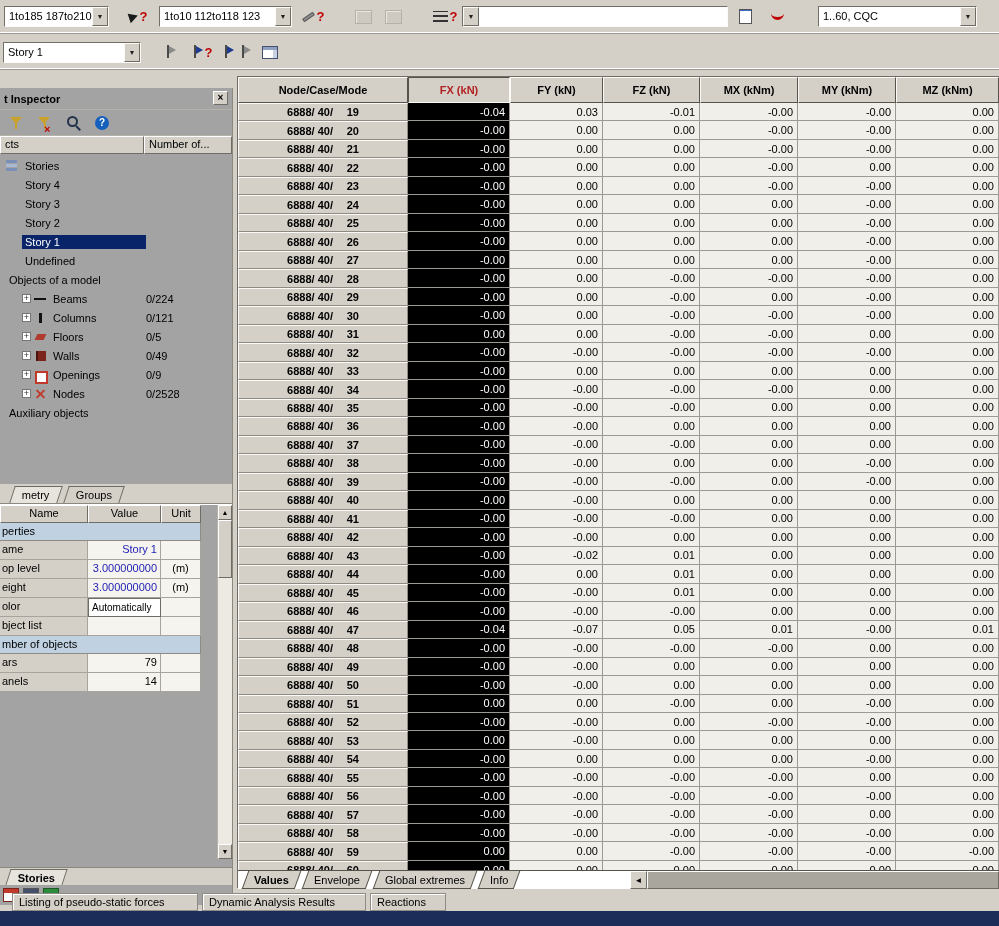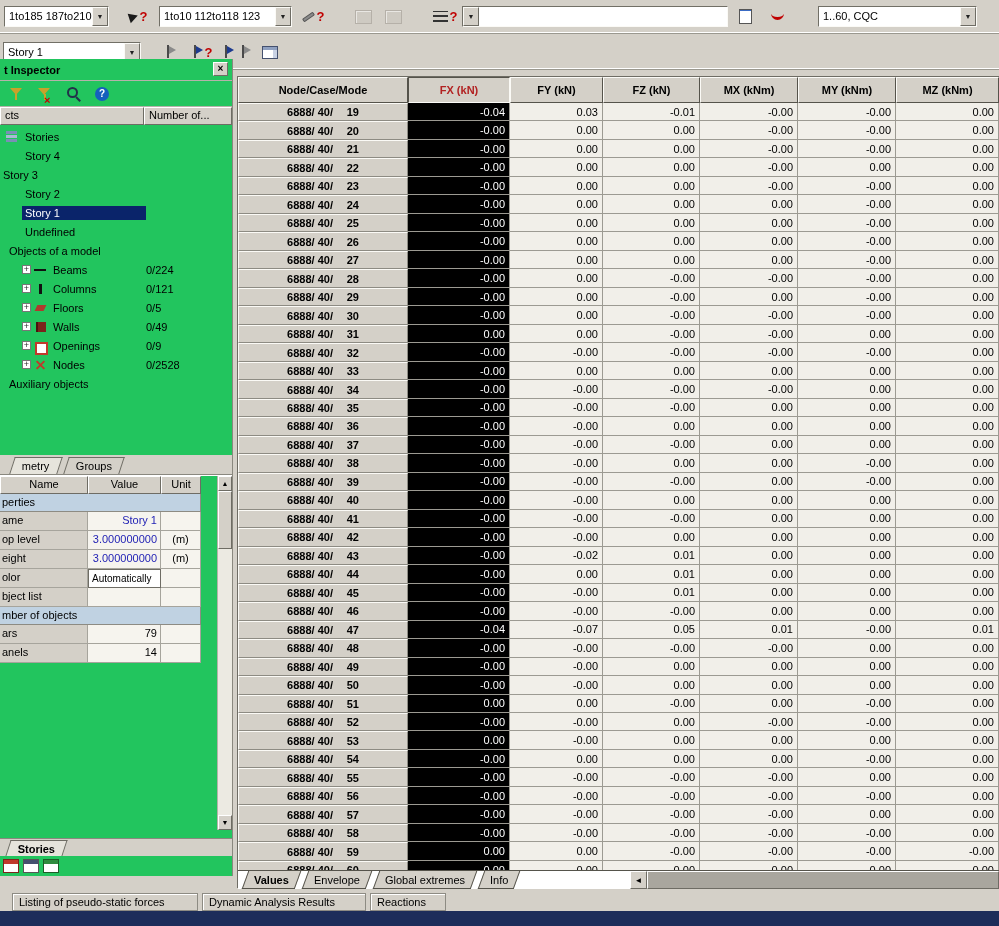--- a/index.html
+++ b/index.html
@@ -27,22 +27,22 @@
   .swoosh{width:13px;height:7px;border-bottom:3px solid #c00000;border-radius:0 0 12px 12px}
   .ghost{width:17px;height:14px;background:#c9c6be;border:1px solid #979289;box-shadow:inset 1px 1px 0 #fff}
   .flag{position:relative;width:15px;height:16px}
   .flag::before{content:"";position:absolute;left:6px;top:1px;width:2px;height:13px;background:#4a4a4a}
   .flag::after{content:"";position:absolute;left:8px;top:2px;width:0;height:0;
        border-top:4px solid transparent;border-bottom:4px solid transparent;border-left:7px solid #1d3a8f}
   .flag.gray::after{border-left-color:#8a8a8a}
   .wgrid{width:16px;height:13px;background:#fff;border:1px solid #44506e;box-shadow:inset 0 3px 0 #8fa0c0, inset -4px 0 0 #c9d2e4}
 
   
-  .inspector{position:absolute;left:0;top:59px;width:233px;height:817px;display:flex;flex-direction:column;
-             background:#22c55e;border-right:1px solid #8a887f}
+  .inspector{position:absolute;left:0;top:88px;width:233px;height:817px;display:flex;flex-direction:column;
+             background:#a3a3a3;border-right:1px solid #8a887f}
   .insp-title{height:22px;display:flex;align-items:center;padding-left:4px;font-weight:bold;
               border-bottom:1px solid #b5b2aa;position:relative;flex:0 0 22px}
   .close-btn{position:absolute;right:4px;top:3px;width:15px;height:14px;background:#d4d0c8;
              border:1px solid;border-color:#fff #6e6c64 #6e6c64 #fff;display:flex;align-items:center;
              justify-content:center;font-size:10px;line-height:1}
   .insp-tools{height:26px;flex:0 0 26px;display:flex;align-items:center;gap:14px;padding-left:10px;border-bottom:1px solid #b5b2aa}
   .funnel{position:relative;width:14px;height:14px}
   .funnel::before{content:"";position:absolute;left:0;top:1px;border-left:6px solid transparent;border-right:6px solid transparent;border-top:7px solid #c8a22a}
   .funnel::after{content:"";position:absolute;left:5px;top:7px;width:2px;height:6px;background:#c8a22a}
   .fx-x::after{content:"×";color:#c00000;font-weight:bold;font-size:11px;margin-left:1px}
@@ -216,21 +216,21 @@
     <div class="tree">
         <div class="tree-row" style="padding-left: 6px;">
           <div class="ti ti-stories"></div>
           <div class="tree-label">Stories</div>
           <div class="tree-count"></div>
         </div>
         <div class="tree-row" style="padding-left: 22px;">
           <div class="tree-label">Story 4</div>
           <div class="tree-count"></div>
         </div>
-        <div class="tree-row" style="">
+        <div class="tree-row" style="padding-left: 22px;">
           <div class="tree-label">Story 3</div>
           <div class="tree-count"></div>
         </div>
         <div class="tree-row" style="padding-left: 22px;">
           <div class="tree-label">Story 2</div>
           <div class="tree-count"></div>
         </div>
         <div class="tree-row selected" style="padding-left: 22px;">
           <div class="tree-label">Story 1</div>
           <div class="tree-count"></div>

